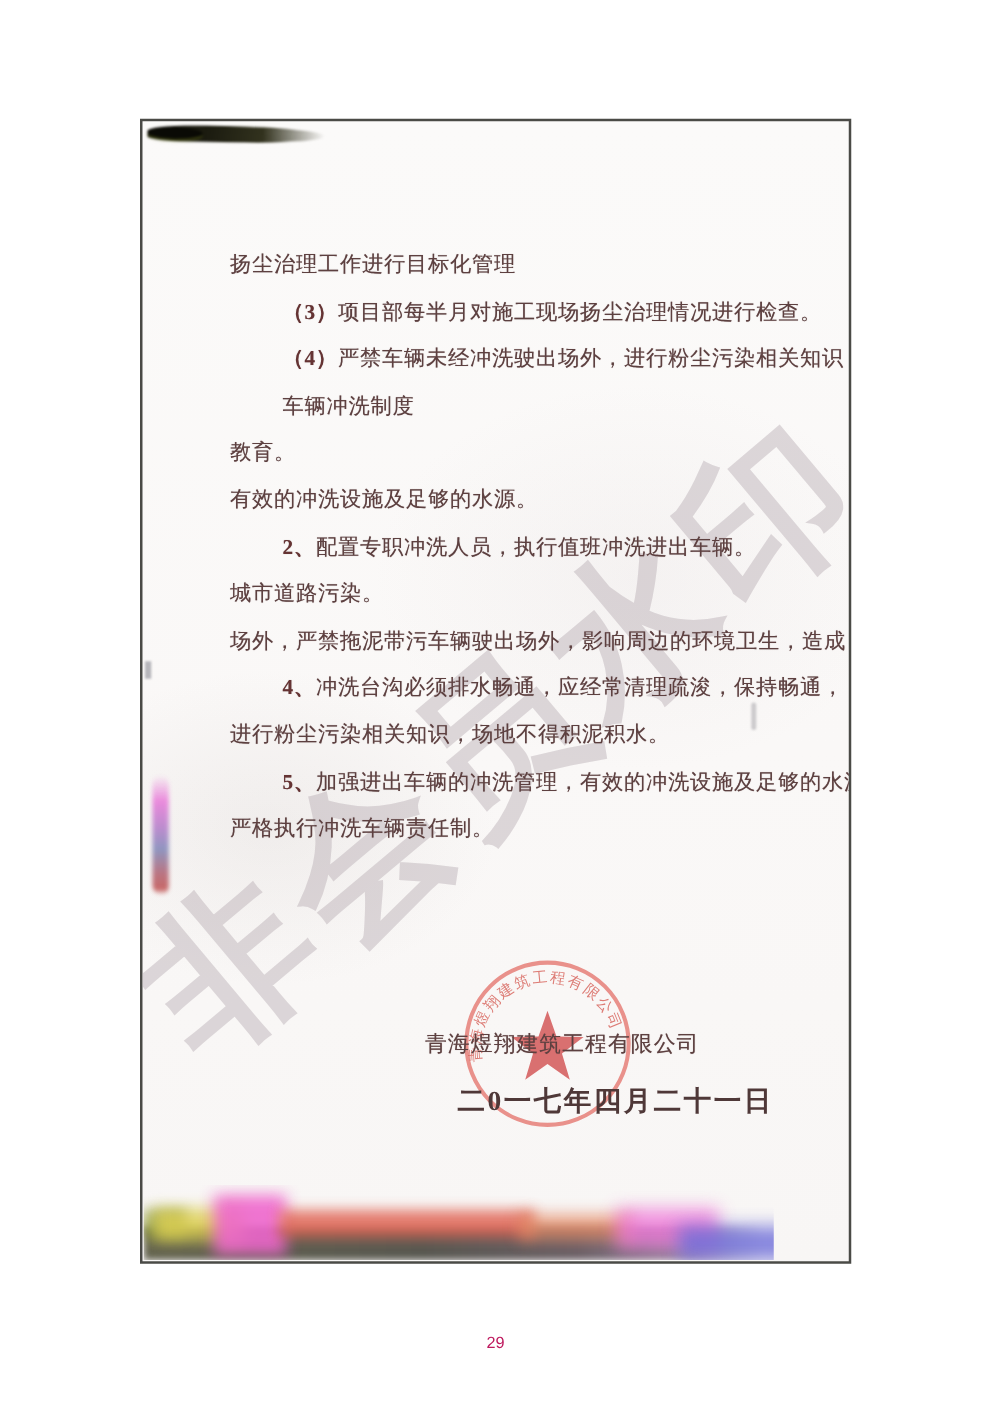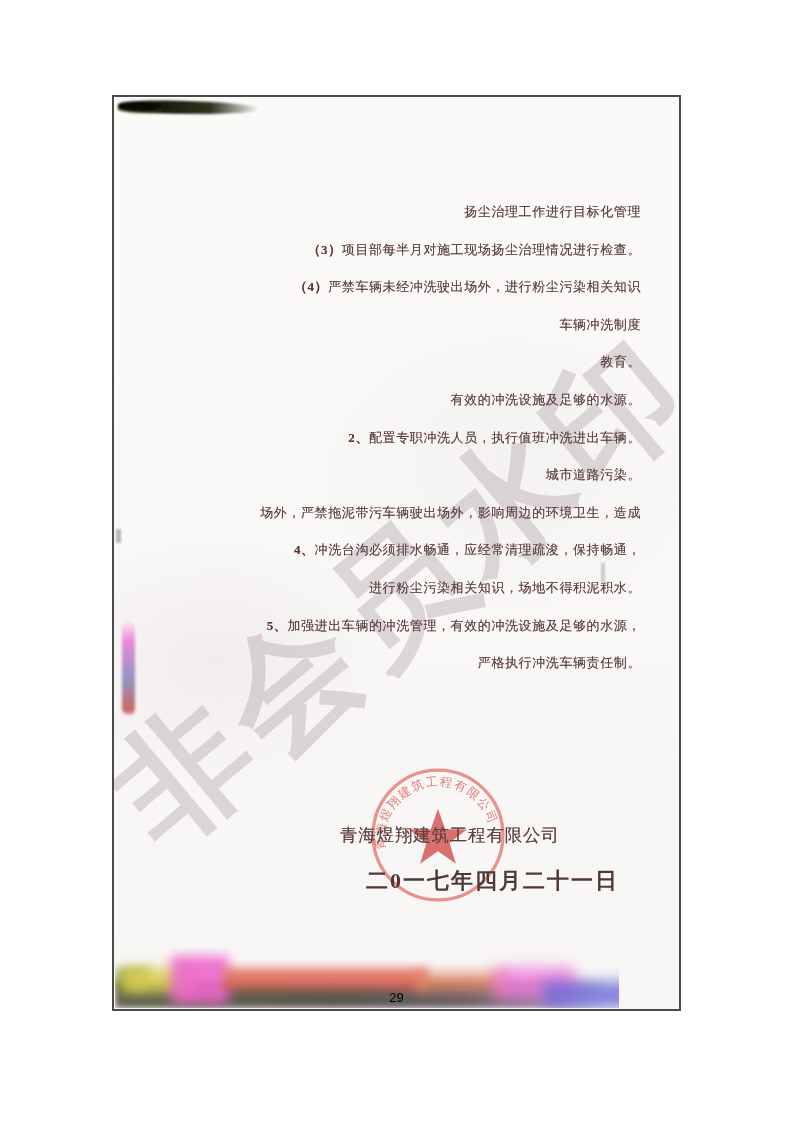--- a/index.html
+++ b/index.html
@@ -24,23 +24,22 @@
     transform:translate(-50%,-50%) rotate(-40deg);
     font-family:"Liberation Sans", sans-serif;
     font-weight:900; font-size:132px; letter-spacing:8px; white-space:nowrap;
     color:rgba(178,168,173,0.42);
     z-index:1; pointer-events:none;
   }
 
   
   .doc-text {
     position:absolute; left:70px; top:96px; right:38px; z-index:3;
-    font-size:13px; letter-spacing:0.6px; color:#5d4040;
+    font-size:17px; letter-spacing:0.6px; color:#5d4040;
     text-shadow:0 0 0.6px rgba(93,64,64,0.55);
-    text-align:right;
   }
   .line { line-height:37.6px; white-space:nowrap; }
   .line.indent { padding-left:42px; }
   .line-num { font-weight:bold; color:#653333; }
 
   
   .signature-block { position:absolute; z-index:3; color:#5d4040; }
   .sig-company { left:226px; top:726px; font-size:17.5px; letter-spacing:0.8px;
     text-shadow:0 0 0.6px rgba(93,64,64,0.6); }
   .sig-date { left:252px; top:769px; font-size:22px; letter-spacing:2px;
@@ -78,23 +77,23 @@
     background:linear-gradient(to right, #63634f 0%, #585850 45%, #6a5f66 70%, #8f7e96 85%, rgba(150,140,165,0) 100%); }
   .b-green { left:0; bottom:18px; width:34px; height:22px; background:#8c9a42; filter:blur(5px); opacity:.85; }
   .b-yellow { left:8px; bottom:15px; width:72px; height:26px; background:#dccf52; filter:blur(6px); opacity:.85; }
   .b-magenta { left:56px; bottom:4px; width:58px; height:48px; background:#ee66cc; filter:blur(6px); opacity:.9; }
   .b-red { left:108px; bottom:18px; width:205px; height:22px; background:#e06656; filter:blur(5px); opacity:.85; }
   .b-orange { left:300px; bottom:16px; width:92px; height:20px; background:#e28a66; filter:blur(6px); opacity:.8; }
   .b-pink2 { left:378px; bottom:9px; width:82px; height:32px; background:#ee7ad8; filter:blur(7px); opacity:.8; }
   .b-blue { left:428px; bottom:0; width:112px; height:27px; background:#6b6bd8; filter:blur(7px); opacity:.8; }
 
   
-  .page-number { position:absolute; left:0; top:990px; width:100%;
+  .page-number { position:absolute; left:0; top:1066px; width:100%;
     text-align:center; font-family:"Liberation Sans", sans-serif;
-    font-size:13px; color:#000000; z-index:5; }
+    font-size:13px; color:#be185d; z-index:5; }
 </style>
 </head>
 <body>
 
 <div class="canvas">
 
   <div class="scan-page">
 
     <div class="watermark">非会员水印</div>
 

